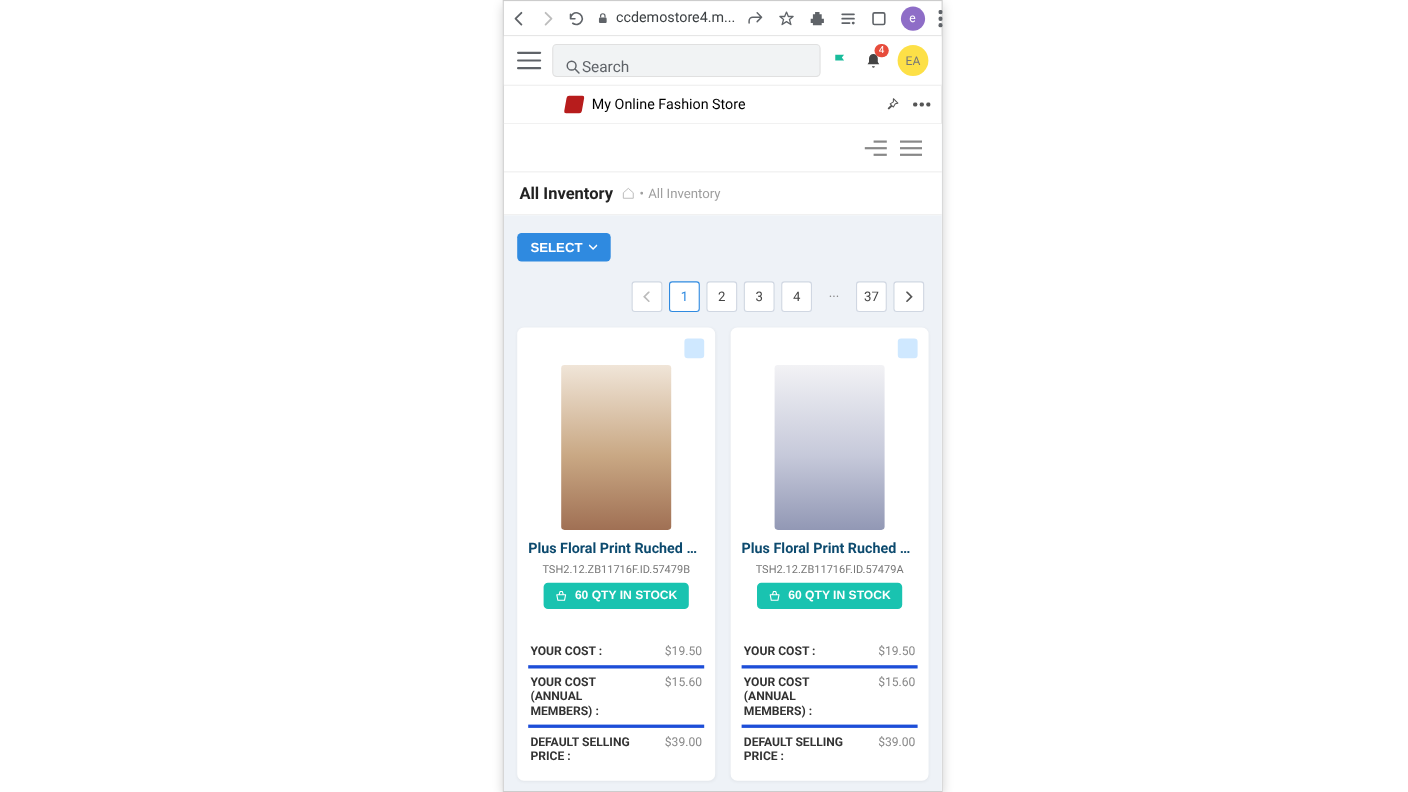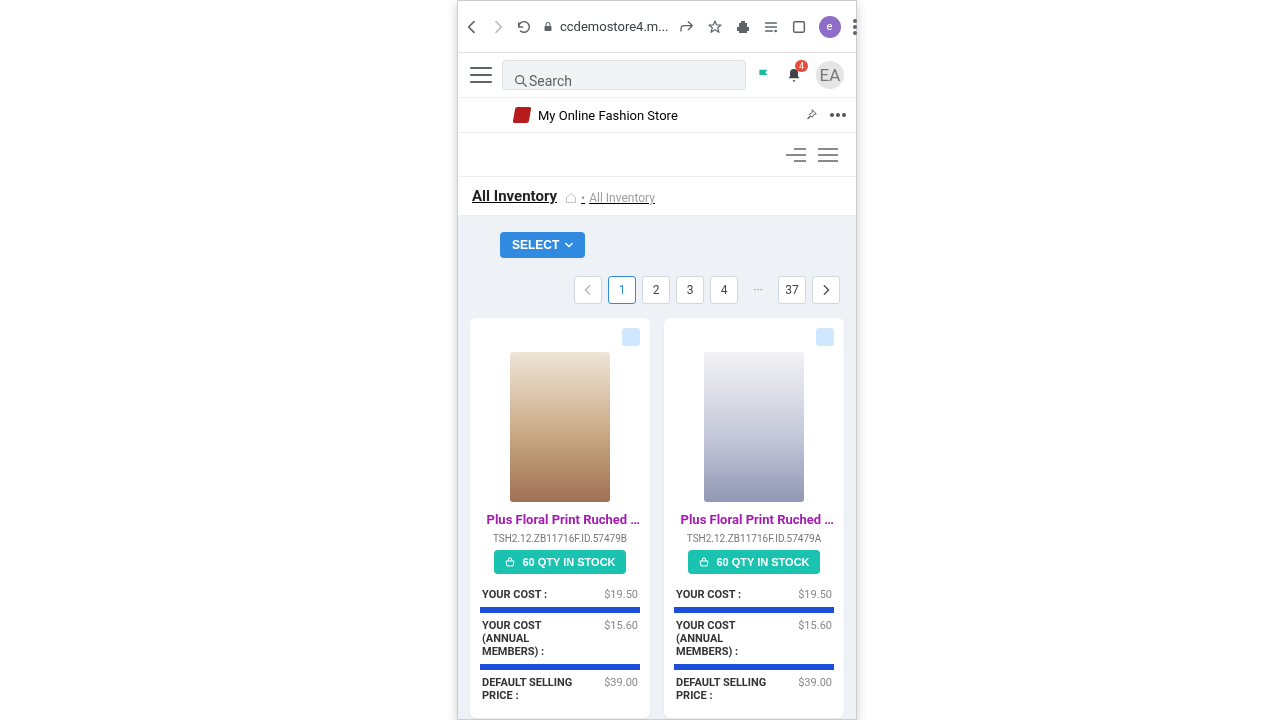--- a/index.html
+++ b/index.html
@@ -1,82 +1,82 @@
 <!DOCTYPE html>
 <html><head>
 <meta charset="utf-8">
 <style>
   * { box-sizing: border-box; margin: 0; padding: 0; }
   body { font-family: -apple-system, BlinkMacSystemFont, "Segoe UI", Roboto, Arial, sans-serif; background: #fff; width: 1280px; height: 720px; overflow: hidden; }
   .viewport { width: 400px; height: 720px; margin-left: 457px; border: 1px solid #ccc; box-shadow: 0 4px 10px rgba(0,0,0,0.2); display:flex; flex-direction:column; background:#fff;}
   
   
-  .chrome { height: 52px; display:flex; align-items:center; padding: 0 6px; gap:10px; border-bottom:1px solid #e0e0e0;}
+  .chrome { height: 32px; display:flex; align-items:center; padding: 0 6px; gap:10px; border-bottom:1px solid #e0e0e0;}
   .chrome .nav-btn { width:18px; height:18px; display:flex; align-items:center; justify-content:center; color:#5f6368;}
   .chrome .nav-btn.disabled { color:#bdbdbd;}
   .url-group { display:flex; align-items:center; gap:6px; flex:0 0 auto;}
   .url { font-size:13px; color:#3c4043;}
   .chrome-icons { margin-left:auto; display:flex; align-items:center; gap:12px;}
   .pill-avatar { width:22px; height:22px; border-radius:50%; background:#8e6dc7; color:#fff; font-size:11px; display:flex; align-items:center; justify-content:center;}
   
   
   .appbar { height:44px; display:flex; align-items:center; padding:0 12px; gap:10px; background:#fff;}
   .hamburger { width:22px; height:16px; display:flex; flex-direction:column; justify-content:space-between; cursor:pointer;}
   .hamburger span { height:2px; background:#5f6368; border-radius:1px;}
   .search-box { flex:1; height:30px; background:#f1f3f4; border:1px solid #e0e0e0; border-radius:4px; display:flex; align-items:flex-end; padding:0 10px; gap:0; color:#5f6368; font-size:14px;}
   .app-right { display:flex; align-items:center; gap:14px;}
   .flag-icon { color:#1abc9c;}
   .bell-wrap { position:relative;}
   .bell-badge { position:absolute; top:-6px; right:-6px; background:#e74c3c; color:#fff; font-size:9px; border-radius:8px; padding:0 4px; line-height:12px;}
-  .ea-avatar { width:28px; height:28px; border-radius:50%; background:#e5e5e5; color:#777; font-size:17px; display:flex; align-items:center; justify-content:center;}
+  .ea-avatar { width:28px; height:28px; border-radius:50%; background:#fde047; color:#777; font-size:11px; display:flex; align-items:center; justify-content:center;}
   
   
   .ctxbar { height:36px; border-top:1px solid #eee; border-bottom:1px solid #eee; display:flex; align-items:center; padding:0 10px; justify-content:space-between;}
   .ctx-left { display:flex; align-items:center; gap:8px; font-size:13px;padding-left:46px;}
   .ctx-logo { width:16px; height:16px; background:#b71c1c; border-radius:2px; transform:skewX(-10deg);}
   .ctx-right { display:flex; align-items:center; gap:12px; color:#555;}
   
   
   .content { flex:1; overflow-y:auto; overflow-x:hidden; background:#fff; position:relative;}
   .content::-webkit-scrollbar { width:12px;}
   .content::-webkit-scrollbar-thumb { background:#bdbdbd; border:3px solid #fff; border-radius:6px;}
   
   .toolbar { height:44px; display:flex; justify-content:flex-end; align-items:center; padding:0 18px; gap:12px; border-bottom:1px solid #eee;}
   .tb-icon { width:20px; height:14px; display:flex; flex-direction:column; justify-content:space-between;}
   .tb-icon span { height:2px; background:#888;}
   .tb-icon.slider span:nth-child(1){width:60%; align-self:flex-end;}
   .tb-icon.slider span:nth-child(2){width:100%;}
   .tb-icon.slider span:nth-child(3){width:60%; align-self:flex-end;}
   
-  .heading-row { padding:10px 14px; display:flex; align-items:flex-end; gap:8px; border-bottom:1px solid #eee;text-decoration:underline;}
+  .heading-row { padding:10px 14px; display:flex; align-items:center; gap:8px; border-bottom:1px solid #eee;}
   .page-title { font-size:15px; font-weight:700; color:#222;}
   .crumb { font-size:12px; color:#9e9e9e; display:flex; align-items:center; gap:4px;}
   
   .body-area { background:#eef2f7; padding:16px 12px 40px;}
-  .select-btn { background:#2f8ae0; color:#fff; border:none; border-radius:4px; padding:6px 12px; font-size:12px; font-weight:600; display:inline-flex; align-items:center; gap:6px; cursor:pointer;margin-left:30px;}
+  .select-btn { background:#2f8ae0; color:#fff; border:none; border-radius:4px; padding:6px 12px; font-size:12px; font-weight:600; display:inline-flex; align-items:center; gap:6px; cursor:pointer;}
   
   .pagination { display:flex; gap:6px; justify-content:flex-end; margin:18px 4px 14px;}
   .pg { width:28px; height:28px; border:1px solid #d0d7e2; background:#fff; border-radius:3px; display:flex; align-items:center; justify-content:center; font-size:12px; color:#444; cursor:pointer;}
   .pg.active { border-color:#2f8ae0; color:#2f8ae0;}
   .pg.disabled { color:#bbb;}
   .pg.ell { border:none; background:transparent; cursor:default; color:#888;}
   
   .grid { display:flex; gap:14px;}
   .card { flex:1; background:#fff; border-radius:6px; box-shadow:0 1px 3px rgba(0,0,0,0.05); padding:10px; display:flex; flex-direction:column; align-items:center;}
   .pick { align-self:flex-end; width:18px; height:18px; border-radius:3px; background:#cfe8ff;}
   .prod-img { width:100px; height:150px; border-radius:3px; margin:6px 0;}
   .img-a { background: linear-gradient(180deg,#f0e5d8 0%,#c9a884 55%,#a07054 100%);}
   .img-b { background: linear-gradient(180deg,#f2f2f5 0%,#c6c9da 55%,#9298b5 100%);}
-  .prod-title { font-size:13px; font-weight:700; color:#a21caf; text-align:right; width:100%; white-space:nowrap; overflow:hidden; text-overflow:ellipsis; margin-top:4px;}
+  .prod-title { font-size:13px; font-weight:700; color:#0c4a6e; text-align:left; width:100%; white-space:nowrap; overflow:hidden; text-overflow:ellipsis; margin-top:4px;}
   .sku { font-size:10px; color:#777; text-align:right; margin:6px 0;}
   .stock-btn { background:#19c3b0; color:#fff; border:none; border-radius:4px; padding:6px 10px; font-size:11px; font-weight:700; display:inline-flex; align-items:center; gap:6px; cursor:pointer;}
-  .kv { width:100%; font-size:11px; color:#333; padding:6px 2px; display:flex; justify-content:space-between; border-top:6px solid #1d4ed8;}
+  .kv { width:100%; font-size:11px; color:#333; padding:6px 2px; display:flex; justify-content:space-between; border-top:3px solid #1d4ed8;}
   .kv .k { font-weight:700;}
   .kv .v { color:#888;}
-  .kv.first { border-top:none; margin-top:8px;}
+  .kv.first { border-top:none; margin-top:26px;}
   
   .bottom-preview { display:flex; gap:14px; margin-top:18px;}
   .bottom-preview .stub { flex:1; height:14px; background:#fff; border-top-left-radius:6px; border-top-right-radius:6px;}
   
   svg { display:block;}
 </style>
 </head>
 <body>
 
 <div class="viewport">

